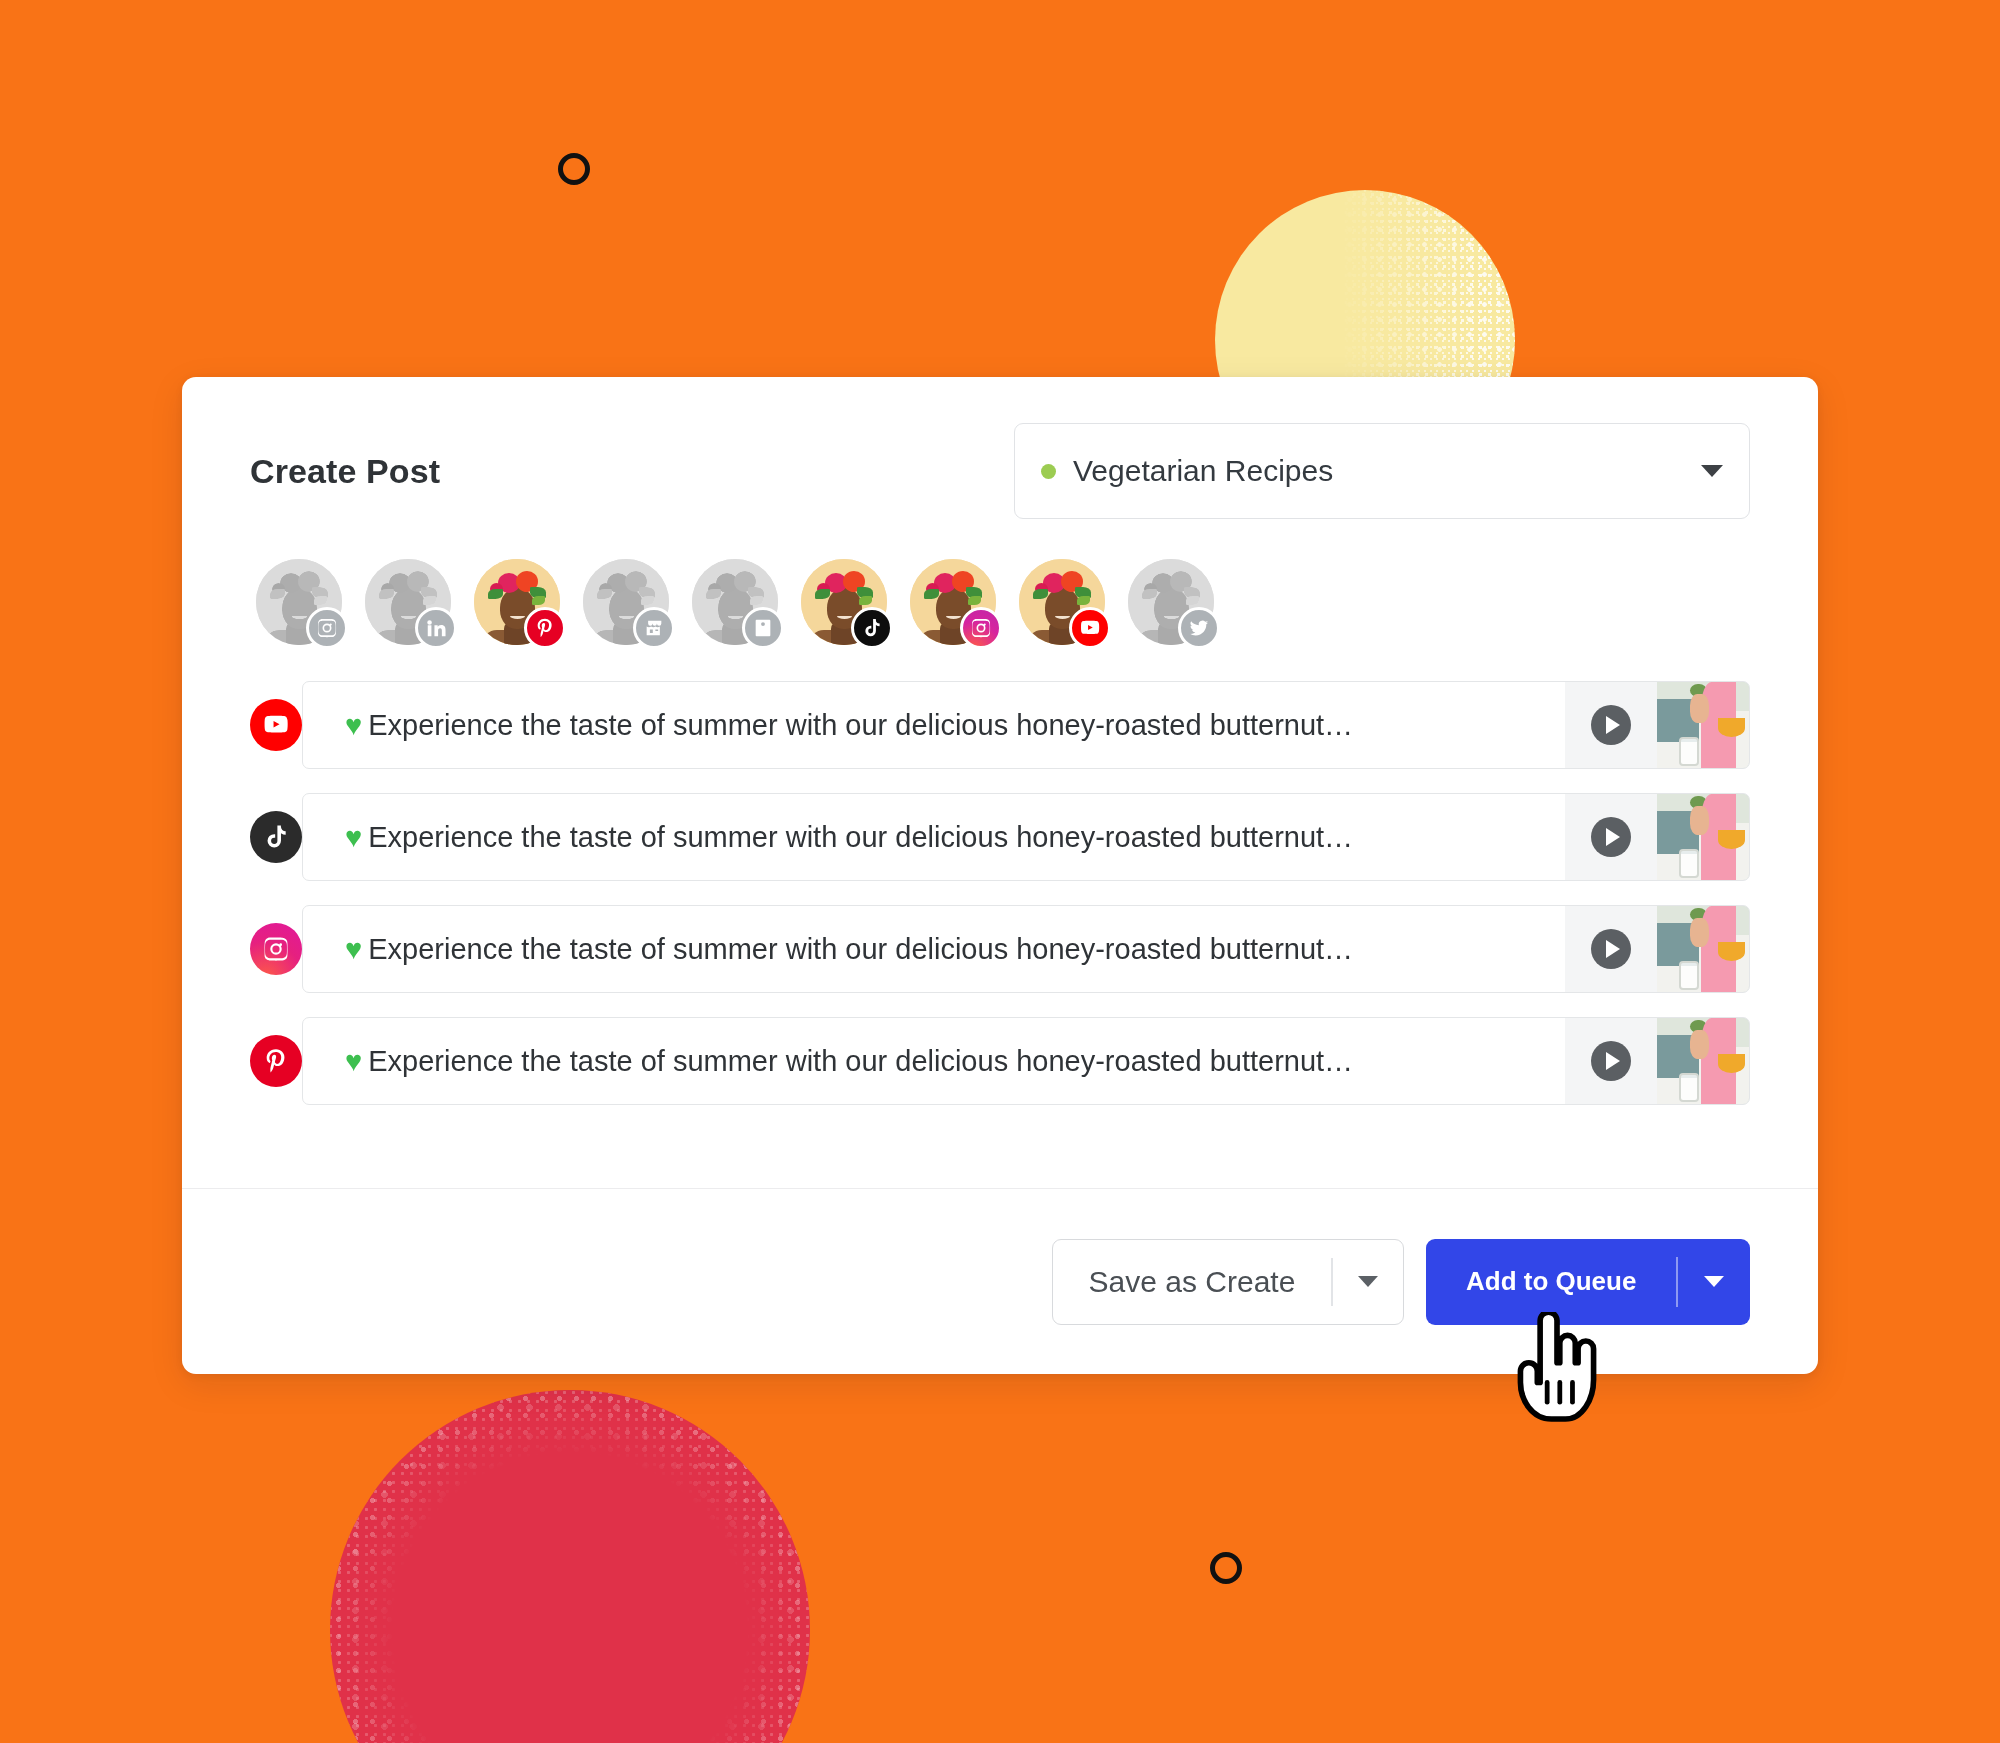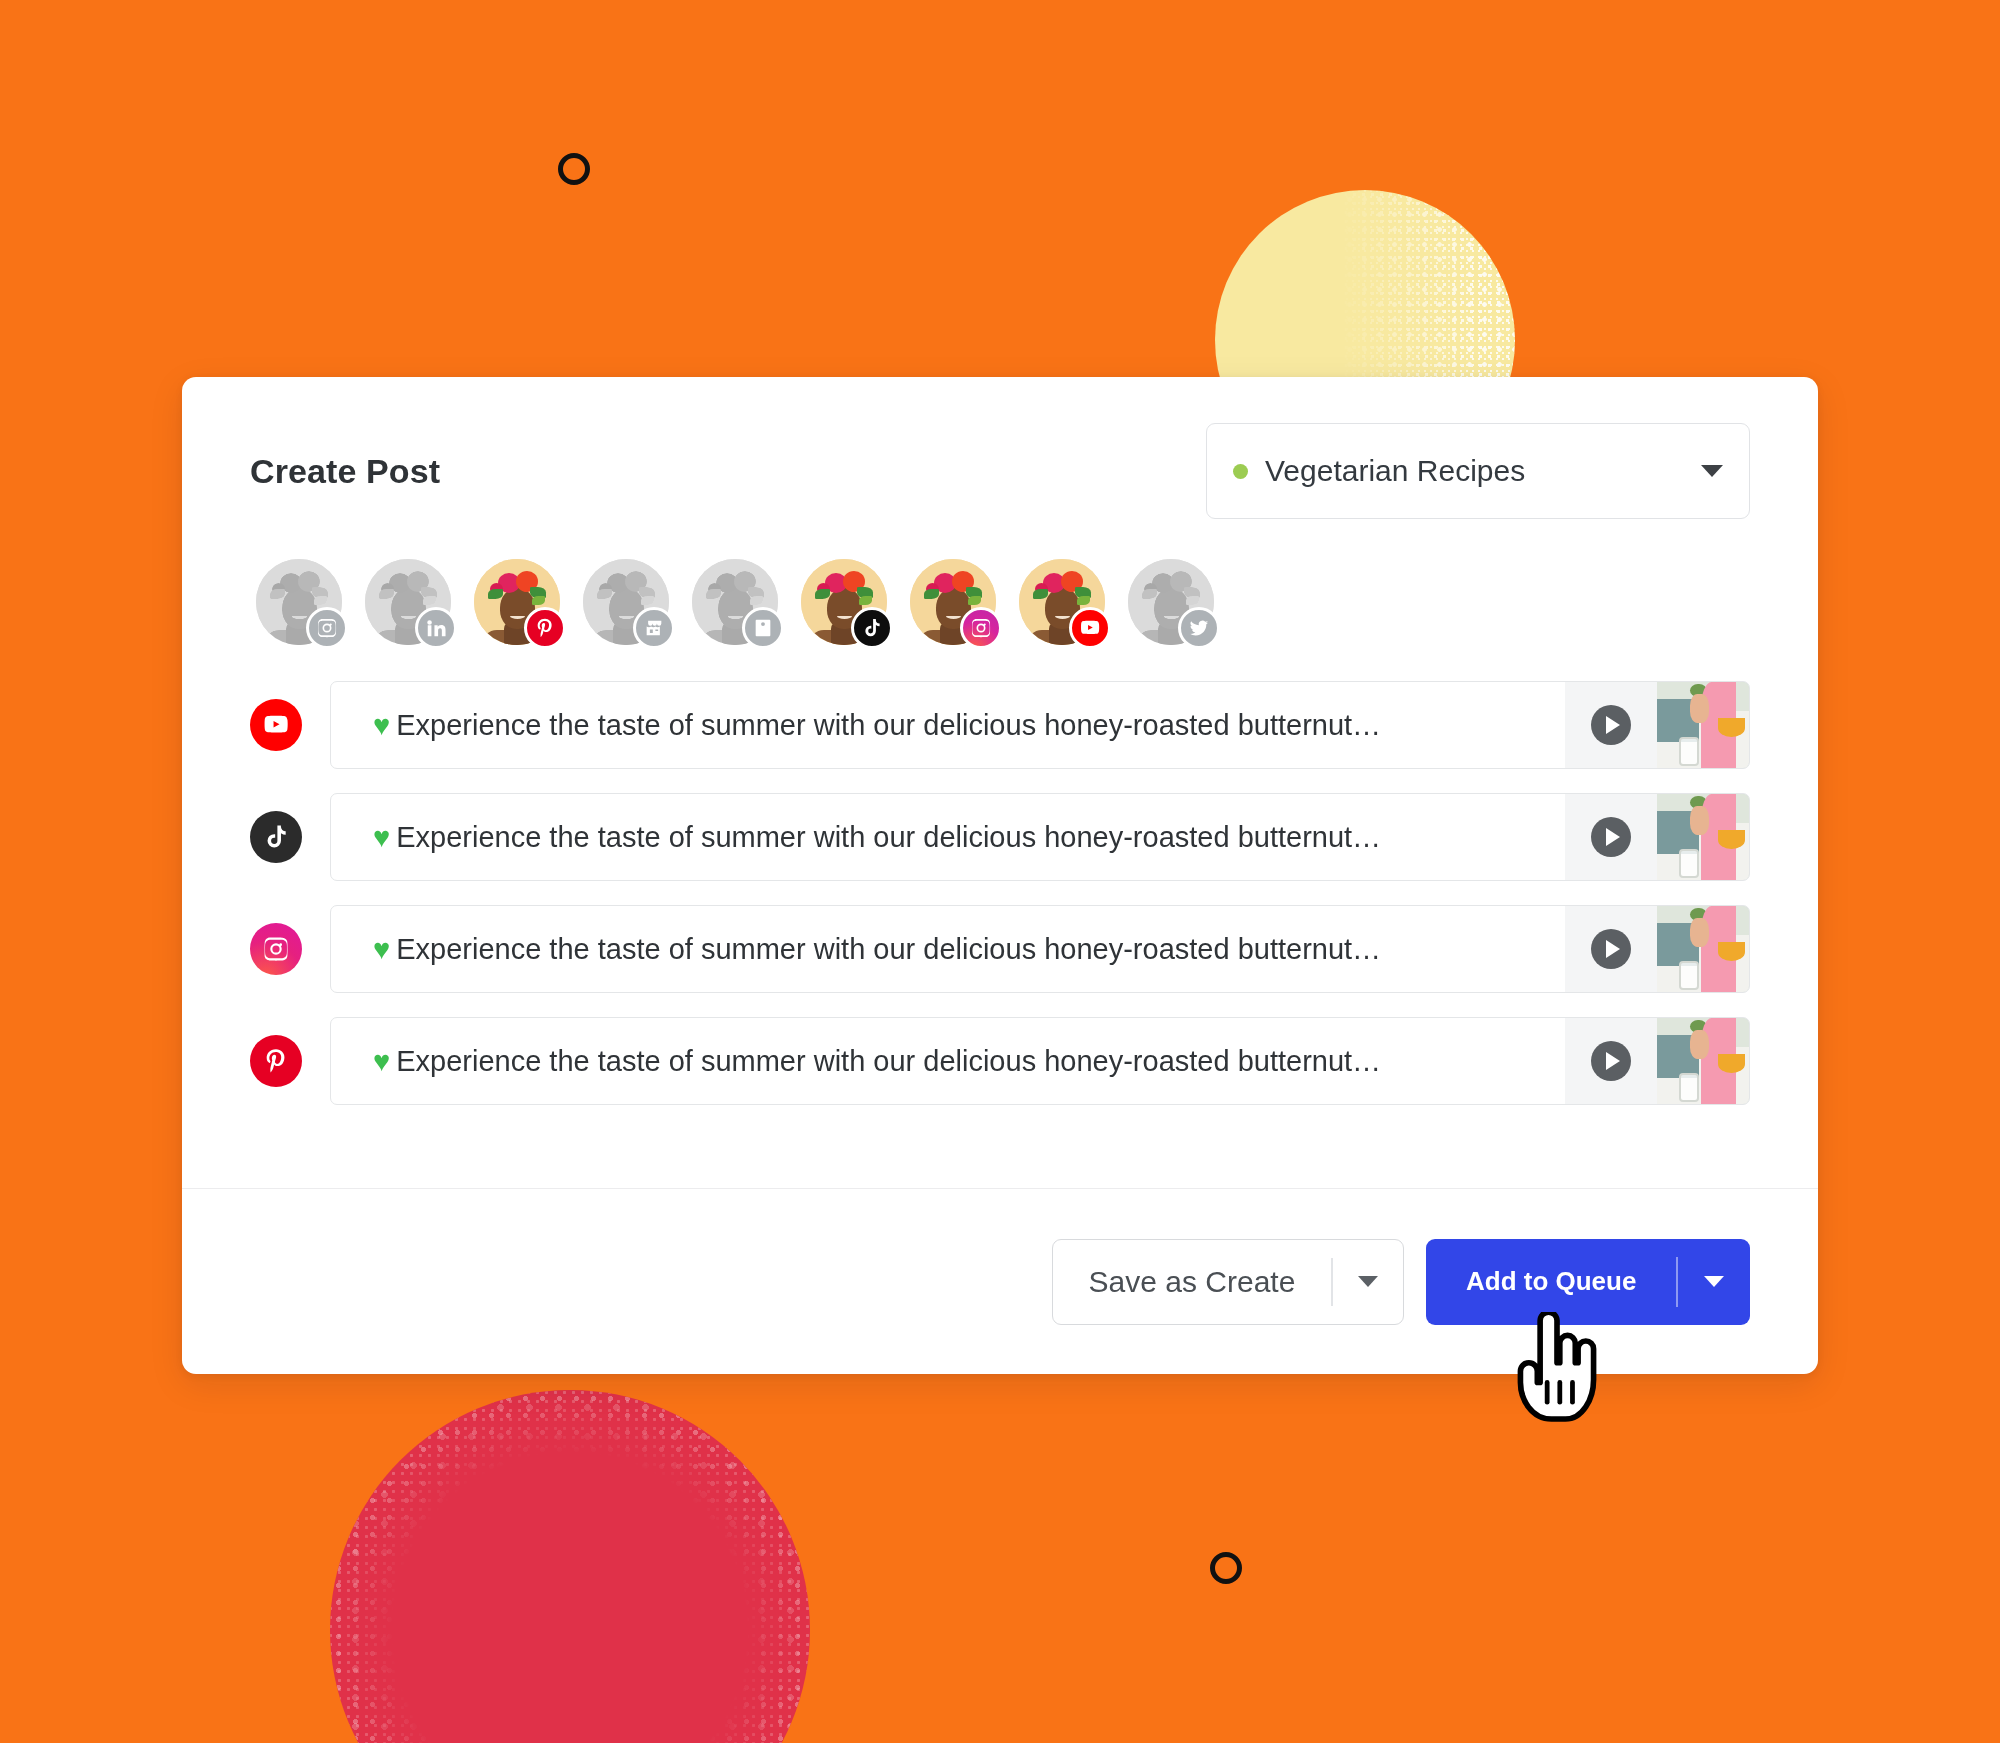--- a/index.html
+++ b/index.html
@@ -61,21 +61,21 @@
     display: flex; flex-direction: column;
   }
   #card-body { padding: 46px 68px 0 68px; flex: 1; }
 
   
   #card-header { display: flex; align-items: center; justify-content: space-between; }
   #page-title {
     font-size: 34px; font-weight: bold; color: #2f3337; letter-spacing: .1px;
   }
   #profile-select {
-    width: 544px; height: 96px; border: 1.6px solid #e1e3e6; border-radius: 9px;
+    width: 736px; height: 96px; border: 1.6px solid #e1e3e6; border-radius: 9px;
     display: flex; align-items: center; padding: 0 26px; background: #fff;
     cursor: pointer;
   }
   #profile-dot {
     width: 15px; height: 15px; border-radius: 50%; background: #9ccc52;
     margin-right: 17px; flex: none;
   }
   #profile-label { font-size: 30px; color: #343a40; flex: 1; }
   .caret { width: 0; height: 0; border-left: 11px solid transparent;
            border-right: 11px solid transparent; border-top: 12px solid #3d4145; }
@@ -117,21 +117,21 @@
   .badge.gray { background: #adb2b6; }
   .badge.gray svg { fill: #ffffff; }
   .badge.pinterest { background: #e60023; }
   .badge.tiktok { background: #0d0d0d; }
   .badge.instagram { background: radial-gradient(circle at 32% 106%, #fd5949 0%, #d6249f 58%, #c026a8 100%); }
   .badge.youtube { background: #ff0000; }
   .badge svg.white { fill: #ffffff; }
 
   
   #post-rows { margin-top: 36px; display: flex; flex-direction: column; gap: 24px; }
-  .post-row { display: flex; align-items: center; gap: 28px; }
+  .post-row { display: flex; align-items: center; }
   .row-icon {
     width: 52px; height: 52px; border-radius: 50%; flex: none;
     display: flex; align-items: center; justify-content: center; cursor: pointer;
   }
   .row-icon svg { width: 28px; height: 28px; fill: #fff; }
   .row-icon.youtube { background: #ff0000; }
   .row-icon.tiktok { background: #2b2b2b; }
   .row-icon.instagram { background: radial-gradient(circle at 30% 105%, #fd5949 0%, #e6207f 55%, #e0189c 100%); }
   .row-icon.pinterest { background: #e60023; }
 

